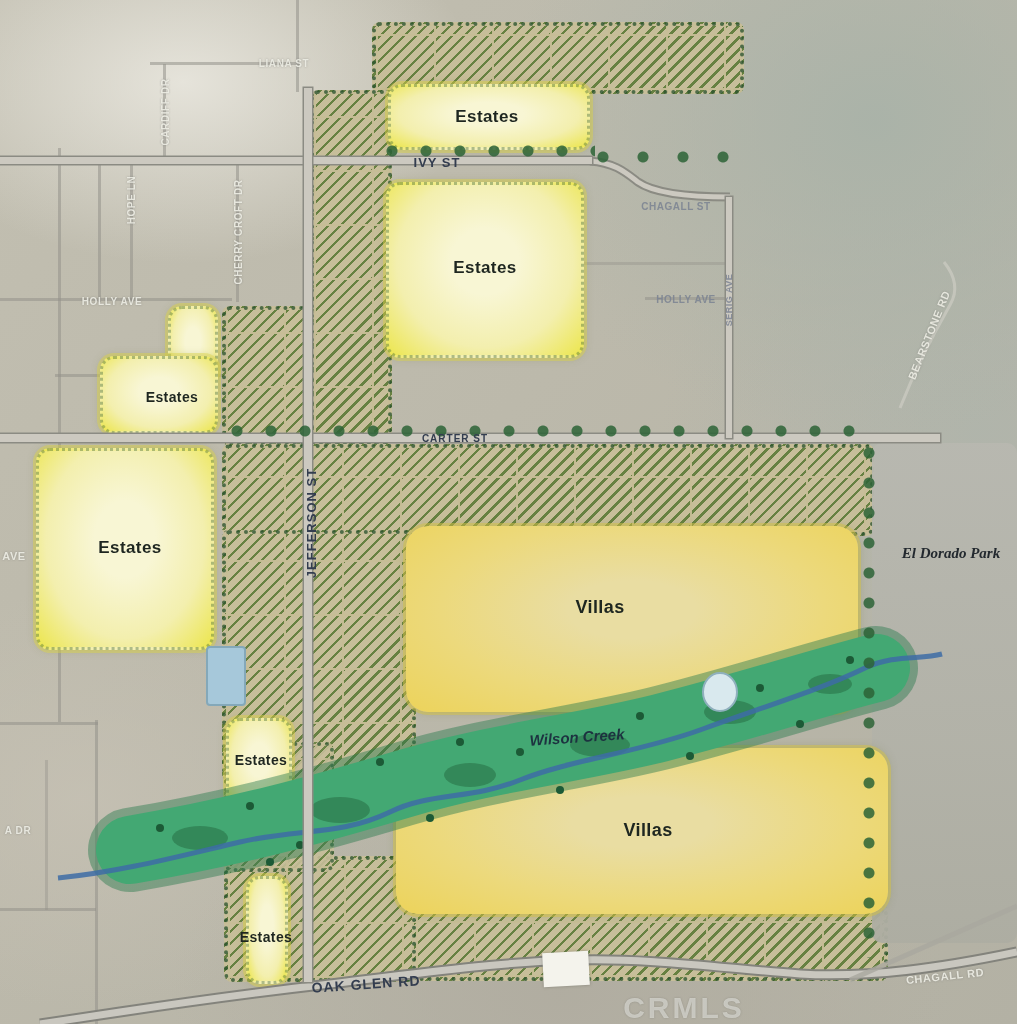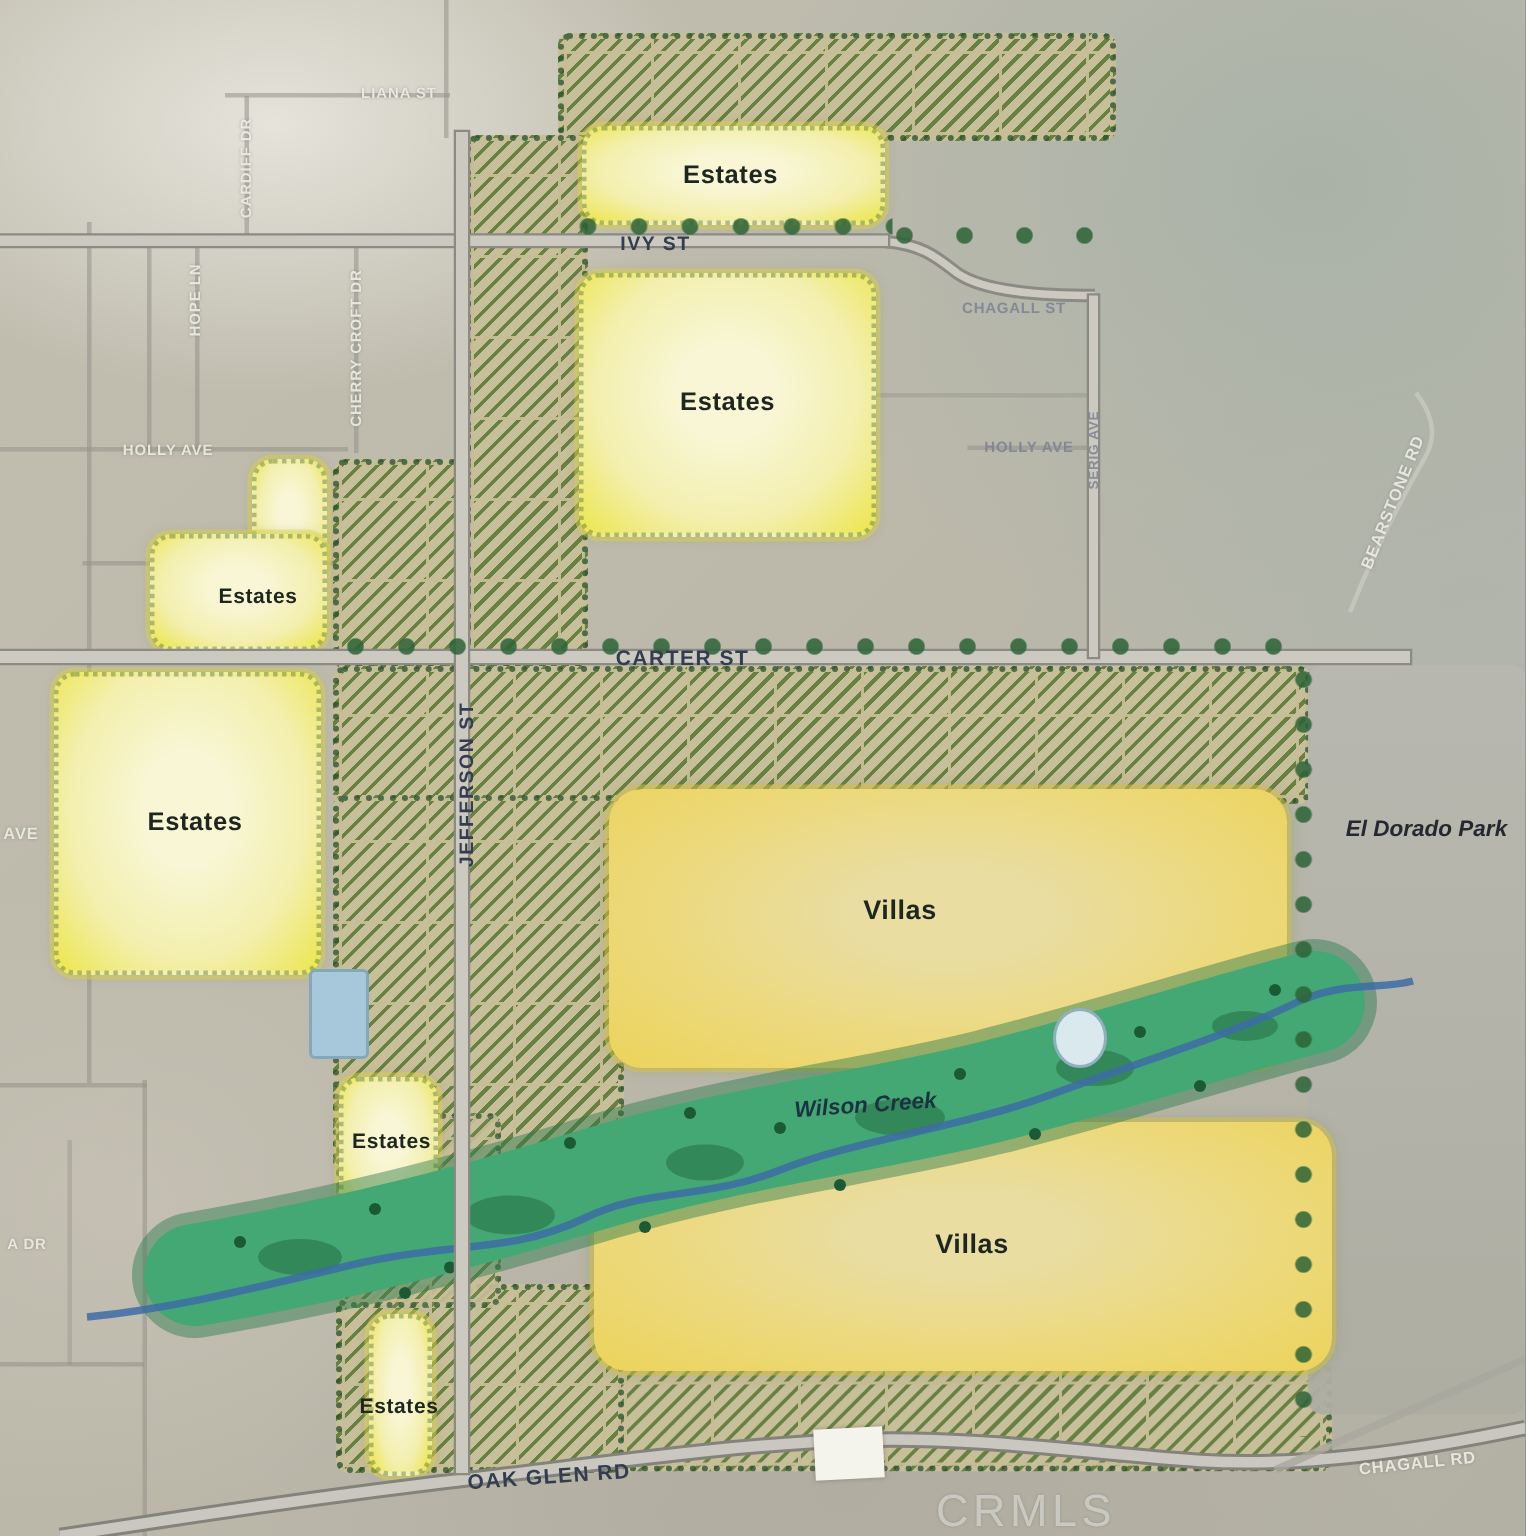--- a/index.html
+++ b/index.html
@@ -48,21 +48,21 @@
   .mroad{font-weight:bold;color:#333d4f;font-size:13px;letter-spacing:1px;}
   .vert{transform:translate(-50%,-50%) rotate(-90deg);}
   .froad{font-weight:bold;color:rgba(238,238,230,.9);font-size:10px;letter-spacing:.6px;
     text-shadow:0 0 2px rgba(110,110,105,.55);}
   .froad2{font-weight:bold;color:rgba(122,131,146,.85);font-size:10px;letter-spacing:.5px;}
   .ital{font-style:italic;font-weight:bold;color:#23292f;font-size:15px;}
   .park{position:absolute;z-index:3;border-radius:10px;
     background:linear-gradient(180deg,#b8b8b0 0%,#b2b2a8 60%,#adada2 100%);opacity:.95;}
   .pond{position:absolute;z-index:6;background:#a6c8da;border:2px solid #84a8b9;border-radius:4px;}
   .bldg{position:absolute;z-index:6;background:#f4f3ec;box-shadow:0 0 3px rgba(90,90,80,.5);}
-  .wm{position:absolute;z-index:10;font-size:30px;font-weight:400;letter-spacing:3px;
+  .wm{position:absolute;z-index:10;font-size:30px;font-weight:700;letter-spacing:3px;
     color:rgba(240,240,235,.55);text-shadow:0 0 2px rgba(110,110,105,.45);transform:translate(-50%,-50%);}
   svg.overlay{position:absolute;left:0;top:0;z-index:6;pointer-events:none;}
 </style>
 </head>
 <body>
 
 <div id="stage">
 
   <div class="bgrd h" style="left:150px;top:62px;width:150px;"></div>
   <div class="bgrd v" style="left:163px;top:64px;height:96px;"></div>
@@ -160,28 +160,28 @@
   <div class="lbl zlab" style="left:487px;top:117px;">Estates</div>
   <div class="lbl zlab" style="left:485px;top:268px;">Estates</div>
   <div class="lbl zlab sm" style="left:172px;top:397px;">Estates</div>
   <div class="lbl zlab" style="left:130px;top:548px;">Estates</div>
   <div class="lbl zlab sm" style="left:261px;top:760px;">Estates</div>
   <div class="lbl zlab sm" style="left:266px;top:937px;">Estates</div>
   <div class="lbl zlab" style="left:600px;top:607px;font-size:18px;">Villas</div>
   <div class="lbl zlab" style="left:648px;top:830px;font-size:18px;">Villas</div>
 
   <div class="lbl mroad" style="left:437px;top:162px;">IVY ST</div>
-  <div class="lbl mroad" style="left:455px;top:438px;font-size:14px;">CARTER ST</div>
+  <div class="lbl mroad" style="left:455px;top:438px;font-size:10px;">CARTER ST</div>
   <div class="lbl mroad vert" style="left:311px;top:523px;">JEFFERSON ST</div>
   <div class="lbl mroad" style="left:366px;top:984px;font-size:14px;transform:translate(-50%,-50%) rotate(-4deg);">OAK GLEN RD</div>
 
-  <div class="lbl ital" style="left:951px;top:553px;">El Dorado Park</div>
+  <div class="lbl ital" style="left:951px;top:553px;font-family:Liberation Serif, serif;">El Dorado Park</div>
   <div class="lbl ital" style="left:577px;top:737px;color:#1d3240;transform:translate(-50%,-50%) rotate(-4deg);">Wilson Creek</div>
 
-  <div class="lbl froad" style="left:266px;top:63px;">LIANA ST</div>
+  <div class="lbl froad" style="left:284px;top:63px;">LIANA ST</div>
   <div class="lbl froad vert" style="left:165px;top:112px;">CARDIFF DR</div>
   <div class="lbl froad vert" style="left:131px;top:200px;">HOPE LN</div>
   <div class="lbl froad vert" style="left:238px;top:232px;">CHERRY CROFT DR</div>
   <div class="lbl froad" style="left:112px;top:301px;">HOLLY AVE</div>
   <div class="lbl froad2" style="left:686px;top:299px;">HOLLY AVE</div>
   <div class="lbl froad2" style="left:676px;top:206px;">CHAGALL ST</div>
   <div class="lbl froad2 vert" style="left:729px;top:300px;font-size:9px;">SERIG AVE</div>
   <div class="lbl froad" style="left:929px;top:335px;font-size:11px;transform:translate(-50%,-50%) rotate(-68deg);">BEARSTONE RD</div>
   <div class="lbl froad" style="left:945px;top:976px;font-size:11px;transform:translate(-50%,-50%) rotate(-6deg);">CHAGALL RD</div>
   <div class="lbl froad" style="left:14px;top:556px;font-size:11px;">AVE</div>

